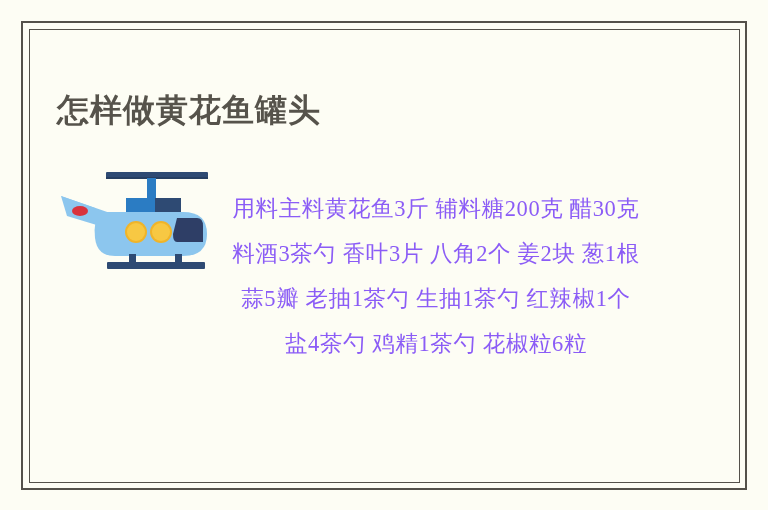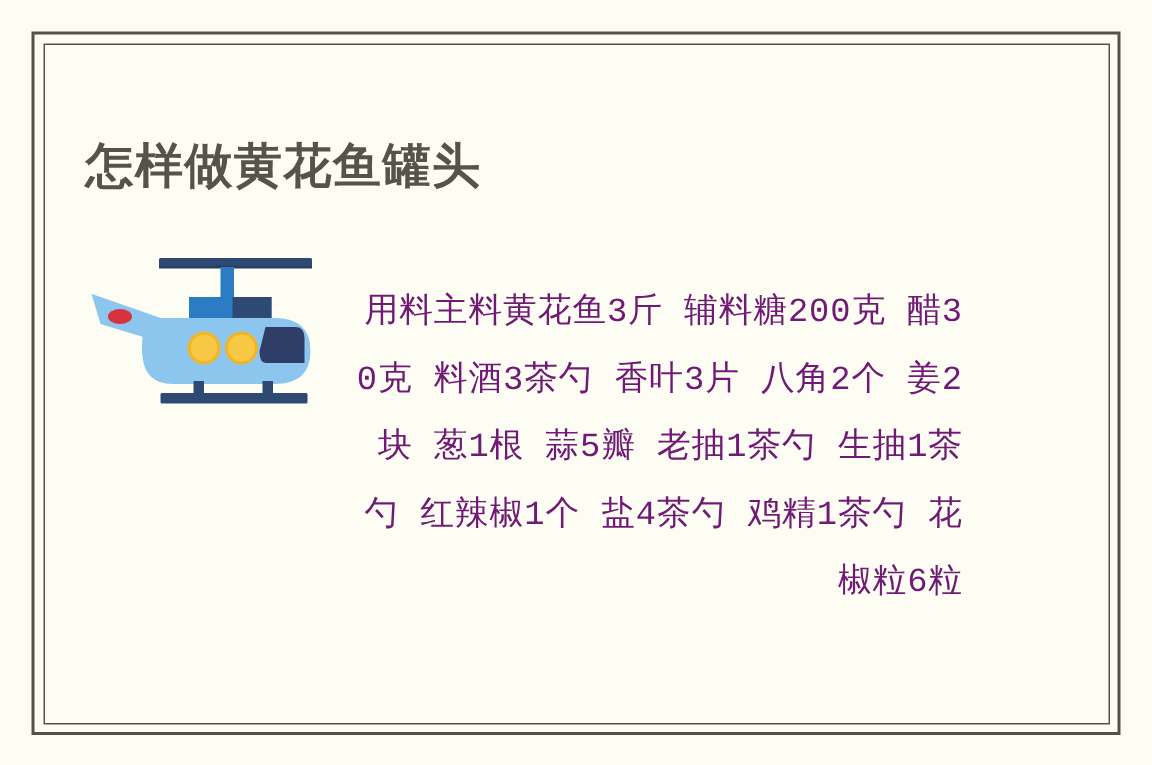--- a/index.html
+++ b/index.html
@@ -67,26 +67,26 @@
     display: block;
     width: 160px;
     height: 104px;
   }
   
   .ingredients {
     position: absolute;
     left: 230px;
     top: 163px;
     width: 412px;
-    font-family: Liberation Mono, monospace;
+    font-family: Liberation Serif, serif;
     font-size: 22.5px;
     line-height: 45px;
-    color: #701a75;
+    color: #8b5cf6;
     letter-spacing: 0.6px;
-    text-align: right;
+    text-align: center;
     word-break: break-all;
   }
 </style>
 </head>
 <body>
 
 <div class="page">
 
   <div class="frame-outer"></div>
   <div class="frame-inner"></div>

